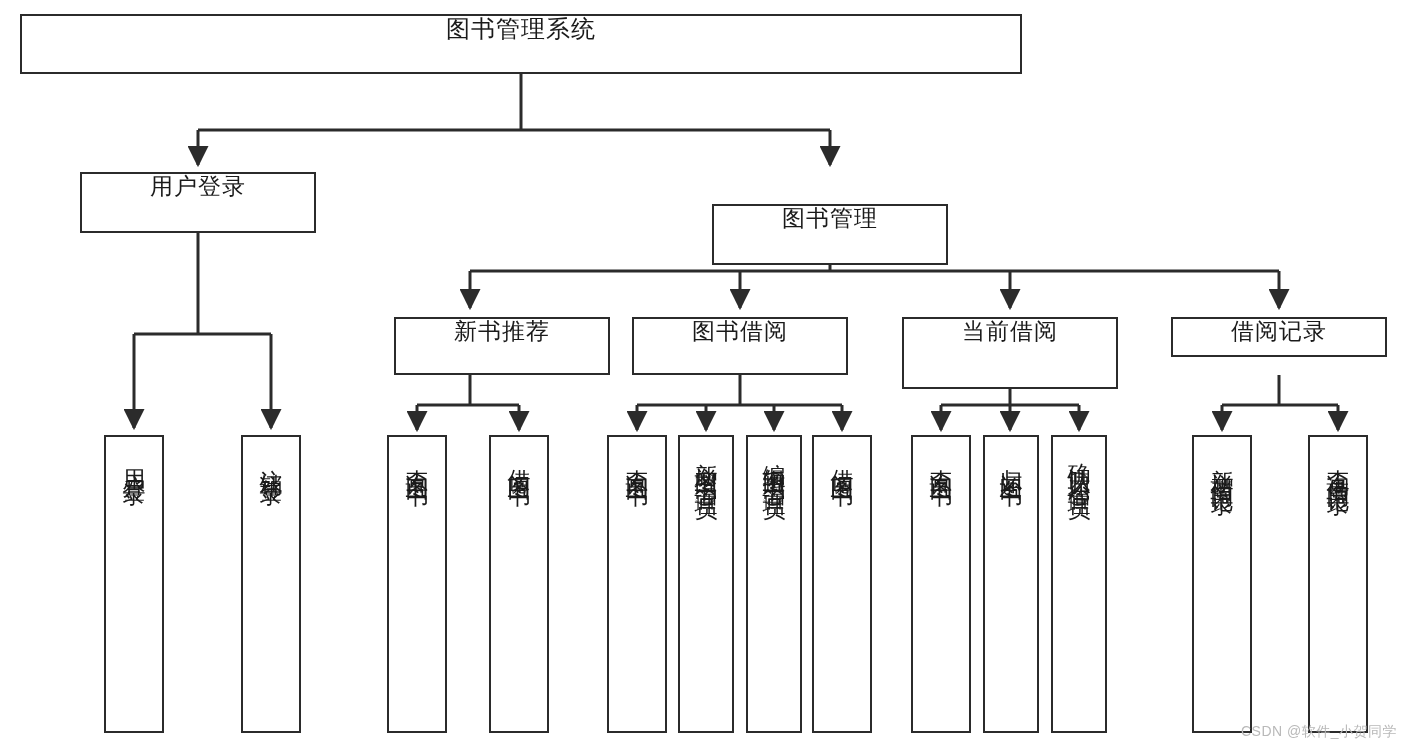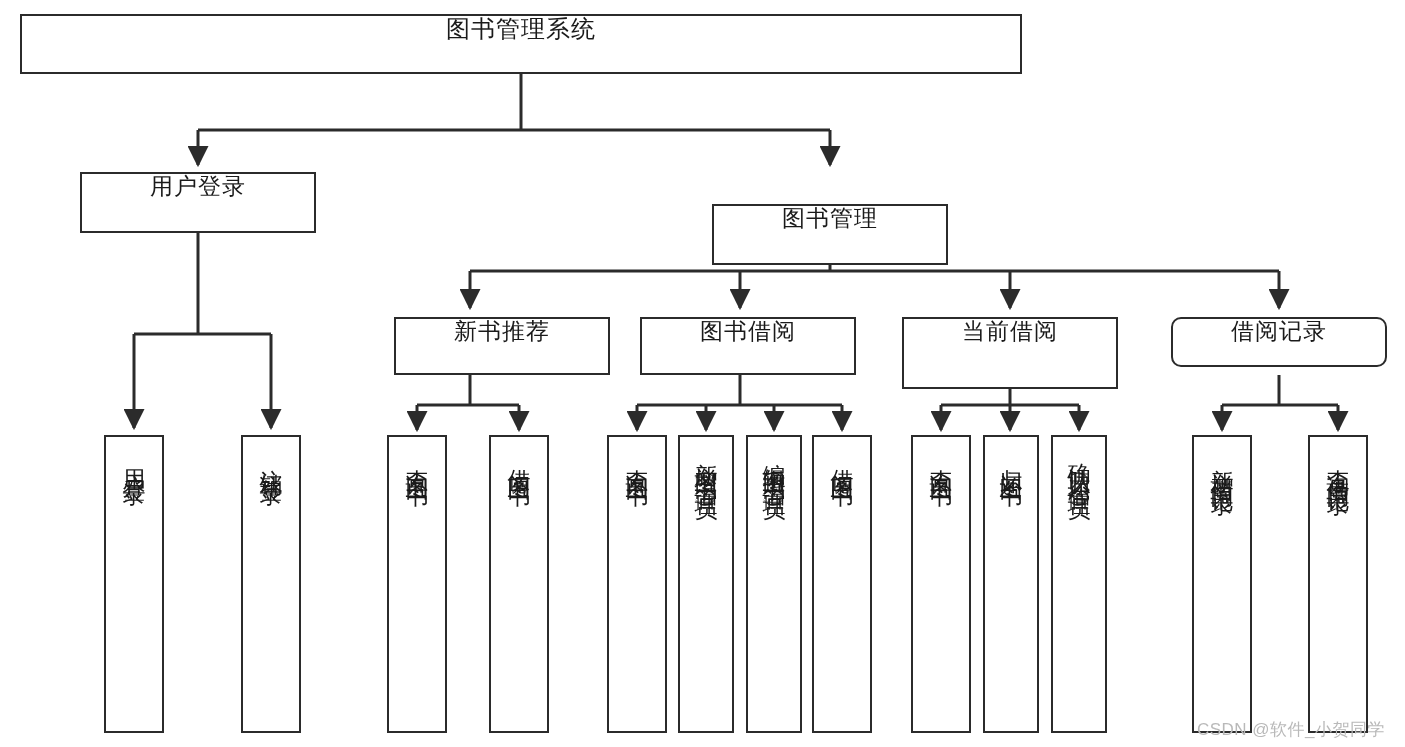--- a/index.html
+++ b/index.html
@@ -54,23 +54,23 @@
     letter-spacing: 5px;
     line-height: 1.0;
     white-space: nowrap;
     display: block;
   }
   .leaf.tall-text {
     padding-top: 8px;
   }
   #watermark {
     position: absolute;
-    right: 20px;
+    right: 8px;
     bottom: 6px;
-    font-size: 17px;
+    font-size: 14px;
     color: #b9b9b9;
     letter-spacing: 0.5px;
     white-space: nowrap;
     pointer-events: none;
   }
 </style>
 </head>
 <body>
 
 <div id="canvas">
@@ -132,27 +132,27 @@
   <div class="node horiz" style="left:80px; top:172px; width:236px; height:61px;">
     <span>用户登录</span>
   </div>
   <div class="node horiz" style="left:712px; top:172px; width:236px; height:61px;margin-top:32px;">
     <span>图书管理</span>
   </div>
 
   <div class="node horiz" style="left:362px; top:317px; width:216px; height:58px;margin-left:32px;">
     <span>新书推荐</span>
   </div>
-  <div class="node horiz" style="left:632px; top:317px; width:216px; height:58px;margin-left:8px;">
+  <div class="node horiz" style="left:632px; top:317px; width:216px; height:58px;">
     <span>图书借阅</span>
   </div>
   <div class="node horiz" style="left:902px; top:317px; width:216px; height:72px;">
     <span>当前借阅</span>
   </div>
-  <div class="node horiz" style="left:1171px; top:317px; width:216px; height:50px;border-radius:10px;">
+  <div class="node horiz" style="left:1171px; top:317px; width:216px; height:40px;">
     <span>借阅记录</span>
   </div>
 
   <div class="node leaf" style="left:104px; top:435px; width:60px; height:298px;">
     <span class="vtext">用户登录</span>
   </div>
   <div class="node leaf" style="left:241px; top:435px; width:60px; height:298px;">
     <span class="vtext">注销登录</span>
   </div>
 

